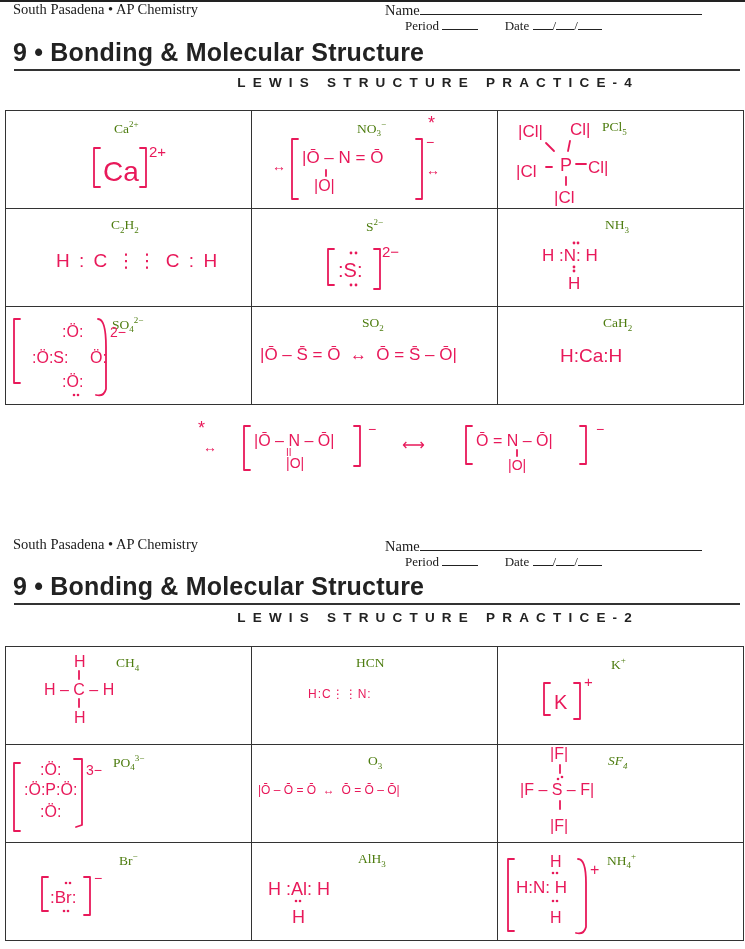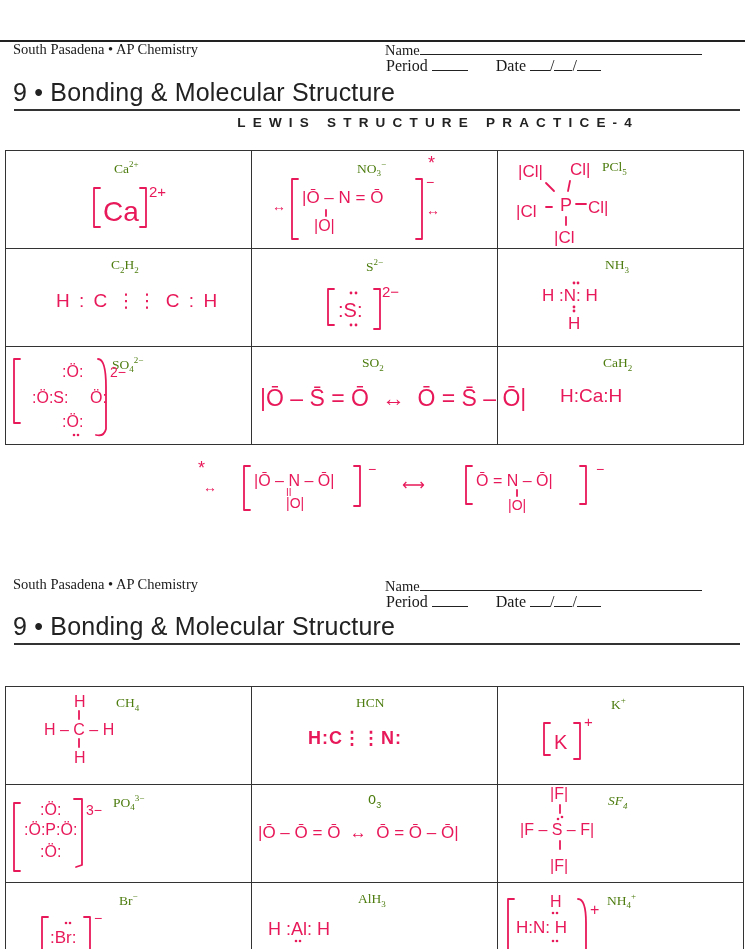--- a/index.html
+++ b/index.html
@@ -1,25 +1,25 @@
 <!DOCTYPE html>
 <html><head>
 <meta charset="utf-8">
 <style>
   html, body { margin:0; padding:0; }
   body { width:745px; height:949px; background:#ffffff; position:relative; overflow:hidden;
          font-family:"Liberation Serif", serif; color:#1a1a1a; }
-  .sheet { position:absolute; left:0; width:657px;margin-top:40px; }
+  .sheet { position:absolute; left:0; width:657px; }
   .topline { position:absolute; left:0; top:0; width:745px; height:2px; background:#222; }
   .school { position:absolute; left:13px; font-size:14.5px; }
   .name-row { position:absolute; left:385px; font-size:14.5px; white-space:nowrap; }
   .name-line { display:inline-block; width:282px; border-bottom:1px solid #222; height:13px; vertical-align:baseline; }
-  .period-row { position:absolute; left:386px; font-size:16px; white-space:nowrap; }
+  .period-row { position:absolute; left:405px; font-size:13px; white-space:nowrap; }
   .blank { display:inline-block; border-bottom:1px solid #222; height:12px; vertical-align:baseline; }
-  .title { position:absolute; left:13px; font-family:"Liberation Sans", sans-serif; font-weight:normal;
+  .title { position:absolute; left:13px; font-family:"Liberation Sans", sans-serif; font-weight:bold;
            font-size:25px; letter-spacing:0.2px; color:#222; }
   .rule { position:absolute; left:14px; width:726px; height:1.5px; background:#333; }
   .subtitle { position:absolute; right:18px; font-family:"Liberation Sans", sans-serif; font-weight:bold;
               font-size:13.5px; letter-spacing:7.2px; color:#222; }
   table.grid { position:absolute; left:5px; border-collapse:collapse; table-layout:fixed; width:736px; }
   table.grid td { border:1.5px solid #333; height:97px; vertical-align:top; position:relative; padding:0; width:245px; }
   .formula { position:absolute; top:8px; font-size:13.5px; color:#4d7c0f; }
   .formula sub { font-size:9px; }
   .formula sup { font-size:9px; }
   .hw { position:absolute; color:#e8195a; font-family:"Liberation Sans", sans-serif; white-space:nowrap; }
@@ -131,21 +131,21 @@
           <text x="84" y="56" font-size="16">Ö:</text>
           <text x="56" y="80" font-size="16">:Ö:</text>
           <circle cx="68" cy="88" r="1.3"></circle>
               <circle cx="72" cy="88" r="1.3"></circle>
           <path d="M92,12 Q100,12 100,40 L100,82 Q98,90 90,88"></path>
           <text x="104" y="30" font-size="14">2−</text>
         </svg>
       </td>
       <td>
         <div class="formula" style="left:110px;"><span>SO</span><sub>2</sub></div>
-        <div class="hw" style="left:8px;top:38px;font-size:23px;">|Ō – S̄ = Ō &nbsp;↔&nbsp; Ō = S̄ – Ō|</div>
+        <div class="hw" style="left:8px;top:38px;font-size:17px;">|Ō – S̄ = Ō &nbsp;↔&nbsp; Ō = S̄ – Ō|</div>
       </td>
       <td>
         <div class="formula" style="left:105px;"><span>CaH</span><sub>2</sub></div>
         <div class="hw" style="left:62px;top:38px;font-size:19px;">H:Ca:H</div>
       </td>
     </tr>
   </tbody>
     </table>
 
   <svg class="ink" width="745" height="70" style="left:0;top:412px;">
@@ -174,37 +174,38 @@
   </div>
   <div class="period-row" style="top:17px;">
     <span>Period</span>
     <span class="blank" style="width:36px;"></span>
     <span style="display:inline-block;width:20px;"></span>
     <span>Date</span>
     <span class="blank" style="width:20px;"></span><span>/</span><span class="blank" style="width:18px;"></span><span>/</span><span class="blank" style="width:24px;"></span>
   </div>
   <div class="title" style="top:36px;">9 • Bonding &amp; Molecular Structure</div>
   <div class="rule" style="top:67px;"></div>
+  <div class="subtitle" style="top:74px;">LEWIS STRUCTURE PRACTICE-2</div>
 
   <table class="grid" style="top:110px;">
     <tbody>
         <tr>
       <td>
         <div class="formula" style="left:110px;"><span>CH</span><sub>4</sub></div>
         <svg class="ink" width="245" height="97" style="left:0;top:0;">
           <text x="68" y="20" font-size="16">H</text>
           <line x1="73" y1="24" x2="73" y2="32"></line>
           <text x="38" y="48" font-size="16">H – C – H</text>
           <line x1="73" y1="52" x2="73" y2="60"></line>
           <text x="68" y="76" font-size="16">H</text>
         </svg>
       </td>
       <td>
         <div class="formula" style="left:104px;"><span>HCN</span></div>
-        <div class="hw" style="left:56px;top:40px;font-size:18px;letter-spacing:1px;font-weight:bold;">H:C⋮⋮N:</div>
+        <div class="hw" style="left:56px;top:40px;font-size:12px;letter-spacing:1px;">H:C⋮⋮N:</div>
       </td>
       <td>
         <div class="formula" style="left:113px;"><span>K</span><sup>+</sup></div>
         <svg class="ink" width="245" height="97" style="left:0;top:0;">
           <polyline points="52,36 46,36 46,68 52,68"></polyline>
           <text x="56" y="62" font-size="20">K</text>
           <polyline points="76,36 82,36 82,72 76,72"></polyline>
           <text x="86" y="40" font-size="15">+</text>
         </svg>
       </td>
@@ -215,22 +216,22 @@
         <svg class="ink" width="245" height="97" style="left:0;top:0;">
           <polyline points="14,18 8,18 8,86 14,86"></polyline>
           <text x="34" y="30" font-size="16">:Ö:</text>
           <text x="18" y="50" font-size="16">:Ö:P:Ö:</text>
           <text x="34" y="72" font-size="16">:Ö:</text>
           <polyline points="68,14 76,14 76,80 70,82"></polyline>
           <text x="80" y="30" font-size="14">3−</text>
         </svg>
       </td>
       <td>
-        <div class="formula" style="left:116px;font-family:Liberation Mono, monospace;"><span>O</span><sub>3</sub></div>
-        <div class="hw" style="left:6px;top:38px;font-size:17px;">|Ō – Ō = Ō &nbsp;↔&nbsp; Ō = Ō – Ō|</div>
+        <div class="formula" style="left:116px;"><span>O</span><sub>3</sub></div>
+        <div class="hw" style="left:6px;top:38px;font-size:12px;">|Ō – Ō = Ō &nbsp;↔&nbsp; Ō = Ō – Ō|</div>
       </td>
       <td>
         <div class="formula" style="left:110px;font-style:italic;"><span>SF</span><sub>4</sub></div>
         <svg class="ink" width="245" height="97" style="left:0;top:0;">
           <text x="52" y="14" font-size="16">|F|</text>
           <line x1="62" y1="20" x2="62" y2="28"></line>
           <text x="22" y="50" font-size="16">|F – S – F|</text>
           <circle cx="60" cy="34" r="1.3"></circle>
               <circle cx="64" cy="32" r="1.3"></circle>
           <line x1="62" y1="56" x2="62" y2="64"></line>

